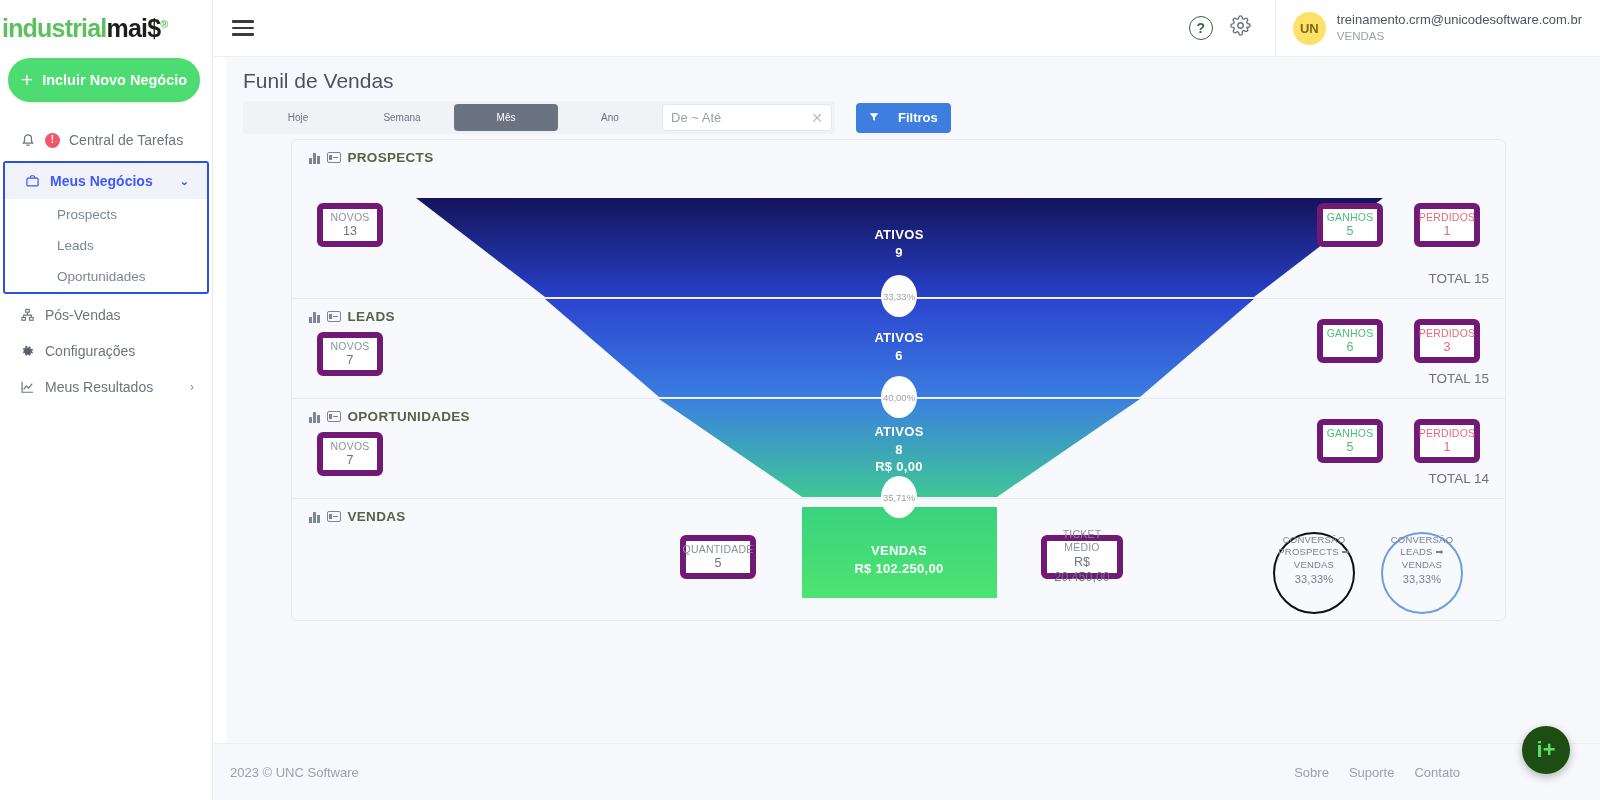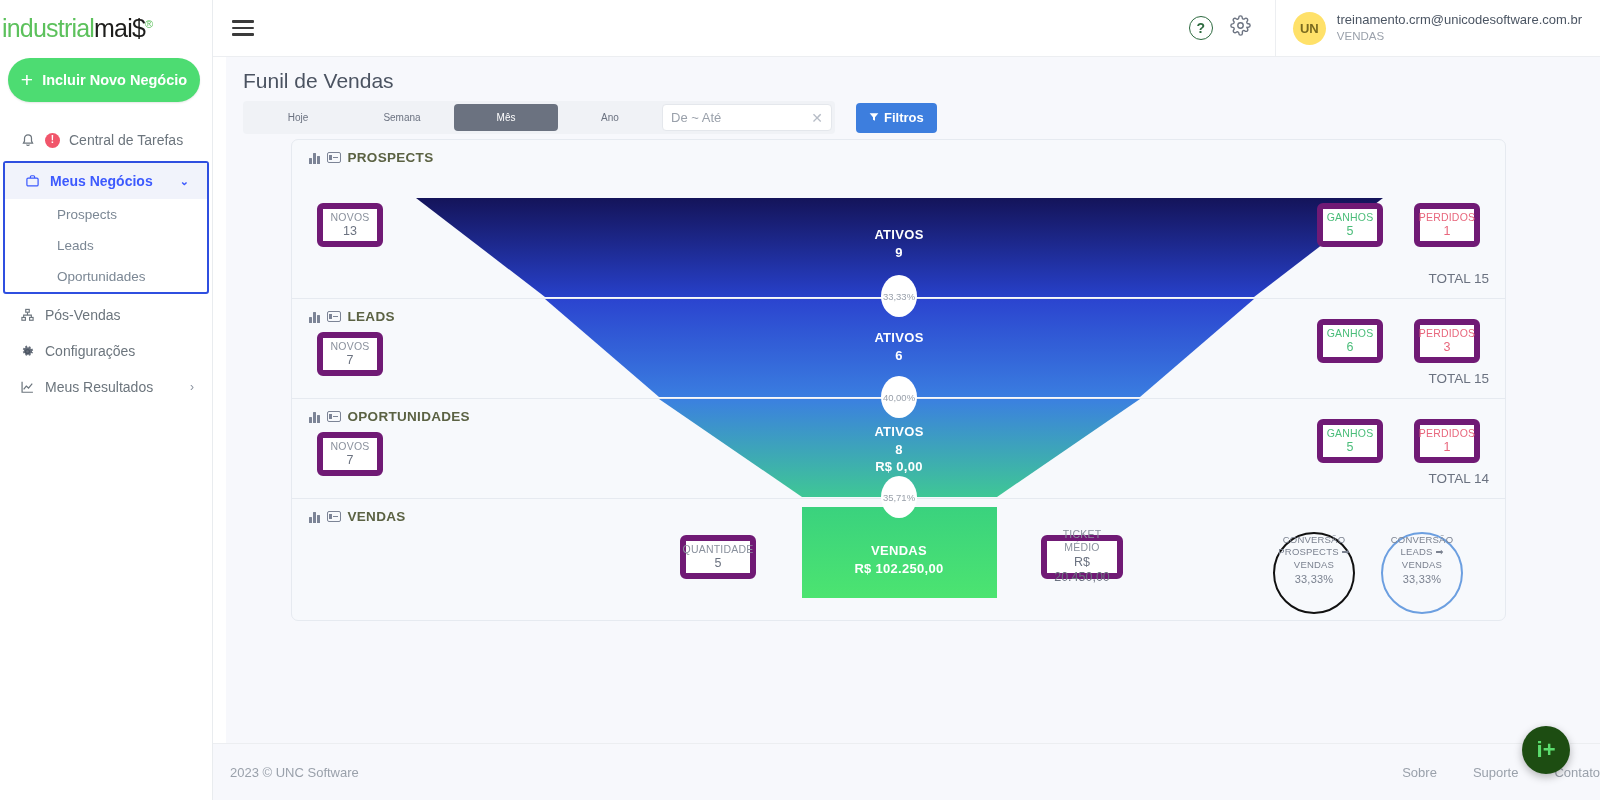--- a/index.html
+++ b/index.html
@@ -12,21 +12,21 @@
   #app { position: relative; width: 1600px; height: 800px; }
 
   
   .sidebar {
     position: absolute; left: 0; top: 0;
     width: 213px; height: 800px;
     background: #ffffff;
     border-right: 1px solid #e9ecef;
   }
   .logo { padding: 14px 0 10px 2px; height: 52px; display: flex; align-items: center; }
-  .logo-text { font-size: 25px; font-weight: 400; letter-spacing: -0.8px; white-space: nowrap; }
+  .logo-text { font-size: 25px; font-weight: 700; letter-spacing: -0.8px; white-space: nowrap; }
   .logo-a { color: #5cc15c; }
   .logo-b { color: #1d1d1b; }
   .logo-reg { color: #5cc15c; font-size: 11px; vertical-align: super; }
 
   .new-deal-btn {
     margin: 6px 12px 0 8px;
     height: 44px; border-radius: 24px;
     background: #4ddc72;
     color: #fff; font-size: 14.5px; font-weight: 600;
     display: flex; align-items: center; justify-content: center; gap: 9px;
@@ -106,21 +106,21 @@
   .seg-item.on { background: #6b7280; color: #fff; }
   .daterange {
     width: 170px; height: 27px; background: #fff; border-radius: 4px;
     display: flex; align-items: center; padding: 0 8px;
     font-size: 13px; color: #9aa1ab; border: 1px solid #e4e7ec;
   }
   .daterange .x { margin-left: auto; color: #b6bcc6; font-size: 14px; cursor: pointer; }
   .filters-btn {
     margin-left: 12px; background: #3d7ede; color: #fff; border-radius: 4px;
     height: 30px; padding: 0 13px; font-size: 13px; font-weight: 600;
-    display: flex; align-items: center; gap: 5px; cursor: pointer;
+    display: flex; align-items: center; gap: 19px; cursor: pointer;
   }
 
   
   .funnel-card {
     position: absolute; left: 65px; top: 82px; width: 1215px; height: 482px;
     background: #f7f9fc; border: 1px solid #e6eaf0; border-radius: 7px;
     overflow: hidden;
   }
   .stage {
     position: absolute; left: 0; width: 1215px;
@@ -179,21 +179,21 @@
   .conv-circle.blue { border-color: #6c9fe0; }
   .conv-circle .pctv { font-size: 11px; color: #7b8290; margin-top: 1px; }
 
   
   .footer {
     position: absolute; left: 213px; top: 743px; width: 1387px; height: 57px;
     background: #f7f8fc; border-top: 1px solid #eceef1;
     display: flex; align-items: center;
   }
   .footer-left { margin-left: 17px; font-size: 13px; color: #9aa1ab; }
-  .footer-right { margin-left: auto; display: flex; gap: 36px; }
+  .footer-right { margin-left: auto; margin-right: 140px; display: flex; gap: 20px; }
   .footer-link { font-size: 13px; color: #9aa1ab; cursor: pointer; }
   .fab {
     position: absolute; right: 30px; top: 726px; width: 48px; height: 48px; border-radius: 50%;
     background: #1d4d12; display: flex; align-items: center; justify-content: center;
     color: #5cdc6e; font-size: 22px; font-weight: 700; cursor: pointer;
     box-shadow: 0 3px 8px rgba(0,0,0,.28); z-index: 30;
   }
 </style>
 </head>
 <body>

